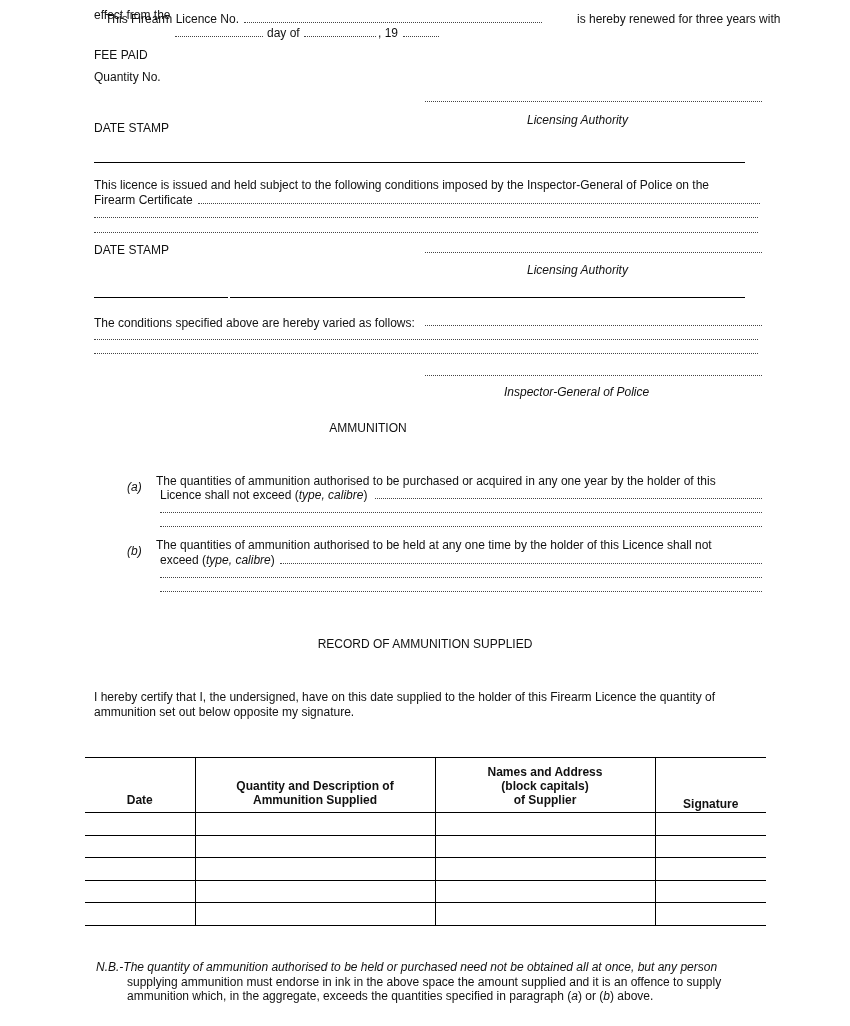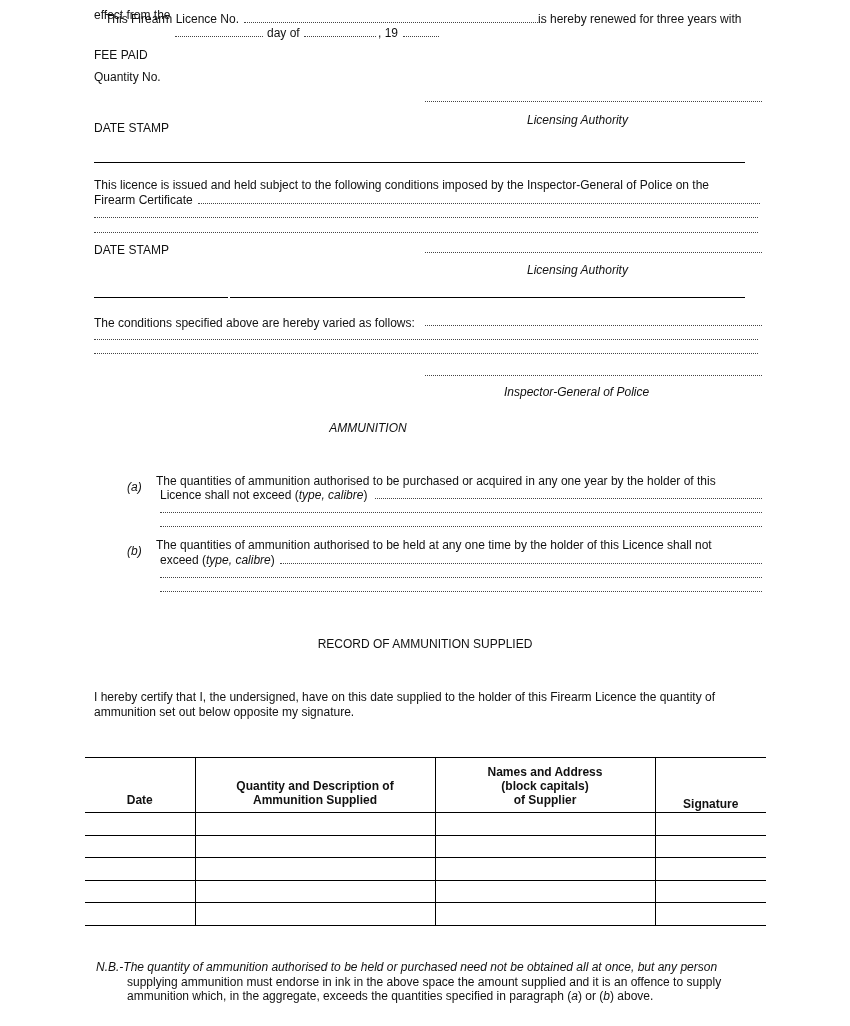--- a/index.html
+++ b/index.html
@@ -31,21 +31,21 @@
   table.rec th.mid { vertical-align: bottom; padding-bottom: 5px; }
   table.rec th.top3 { vertical-align: bottom; padding-bottom: 5px; }
   table.rec th.sig { padding-bottom: 1px; }
 </style>
 </head>
 <body>
 
 <div>
   <span class="abs" style="left:105px; top:12px;">This Firearm Licence No.</span>
   <div class="dots" style="left:244px; width:298px; top:22px;"></div>
-  <span class="abs" style="left:538px; top:12px;">is hereby renewed for three years with</span>
+  <span class="abs" style="left:577px; top:12px;">is hereby renewed for three years with</span>
 
   <span class="abs" style="left:94px; top:8px;">effect from the</span>
   <div class="dots" style="left:175px; width:88px; top:36px;"></div>
   <span class="abs" style="left:267px; top:26px;">day of</span>
   <div class="dots" style="left:304px; width:72px; top:36px;"></div>
   <span class="abs" style="left:378px; top:26px;">, 19</span>
   <div class="dots" style="left:403px; width:36px; top:36px;"></div>
 
   <span class="abs" style="left:94px; top:48px;">FEE PAID</span>
   <span class="abs" style="left:94px; top:70px;">Quantity No.</span>
@@ -77,21 +77,21 @@
   <span class="abs" style="left:94px; top:316px;">The conditions specified above are hereby varied as follows:</span>
   <div class="dots" style="left:425px; width:337px; top:325px;"></div>
   <div class="dots" style="left:94px; width:664px; top:339px;"></div>
   <div class="dots" style="left:94px; width:664px; top:353px;"></div>
 
   <div class="dots" style="left:425px; width:337px; top:375px;"></div>
   <span class="abs i" style="left:504px; top:379px;">Inspector-General of Police</span>
 </div>
 
 <div>
-  <div class="abs center" style="left:0; width:736px; top:421px;font-style:italic;">AMMUNITION</div>
+  <div class="abs center" style="left:0; width:736px; top:421px;">AMMUNITION</div>
 
   <span class="abs i" style="left:127px; top:474px;">(a)</span>
   <span class="abs" style="left:156px; top:474px;">The quantities of ammunition authorised to be purchased or acquired in any one year by the holder of this</span>
   <span class="abs" style="left:160px; top:488px;"><span>Licence shall not exceed (</span><span class="i">type, calibre</span><span>)</span></span>
   <div class="dots" style="left:375px; width:387px; top:498px;"></div>
   <div class="dots" style="left:160px; width:602px; top:512px;"></div>
   <div class="dots" style="left:160px; width:602px; top:526px;"></div>
 
   <span class="abs i" style="left:127px; top:538px;">(b)</span>
   <span class="abs" style="left:156px; top:538px;">The quantities of ammunition authorised to be held at any one time by the holder of this Licence shall not</span>

